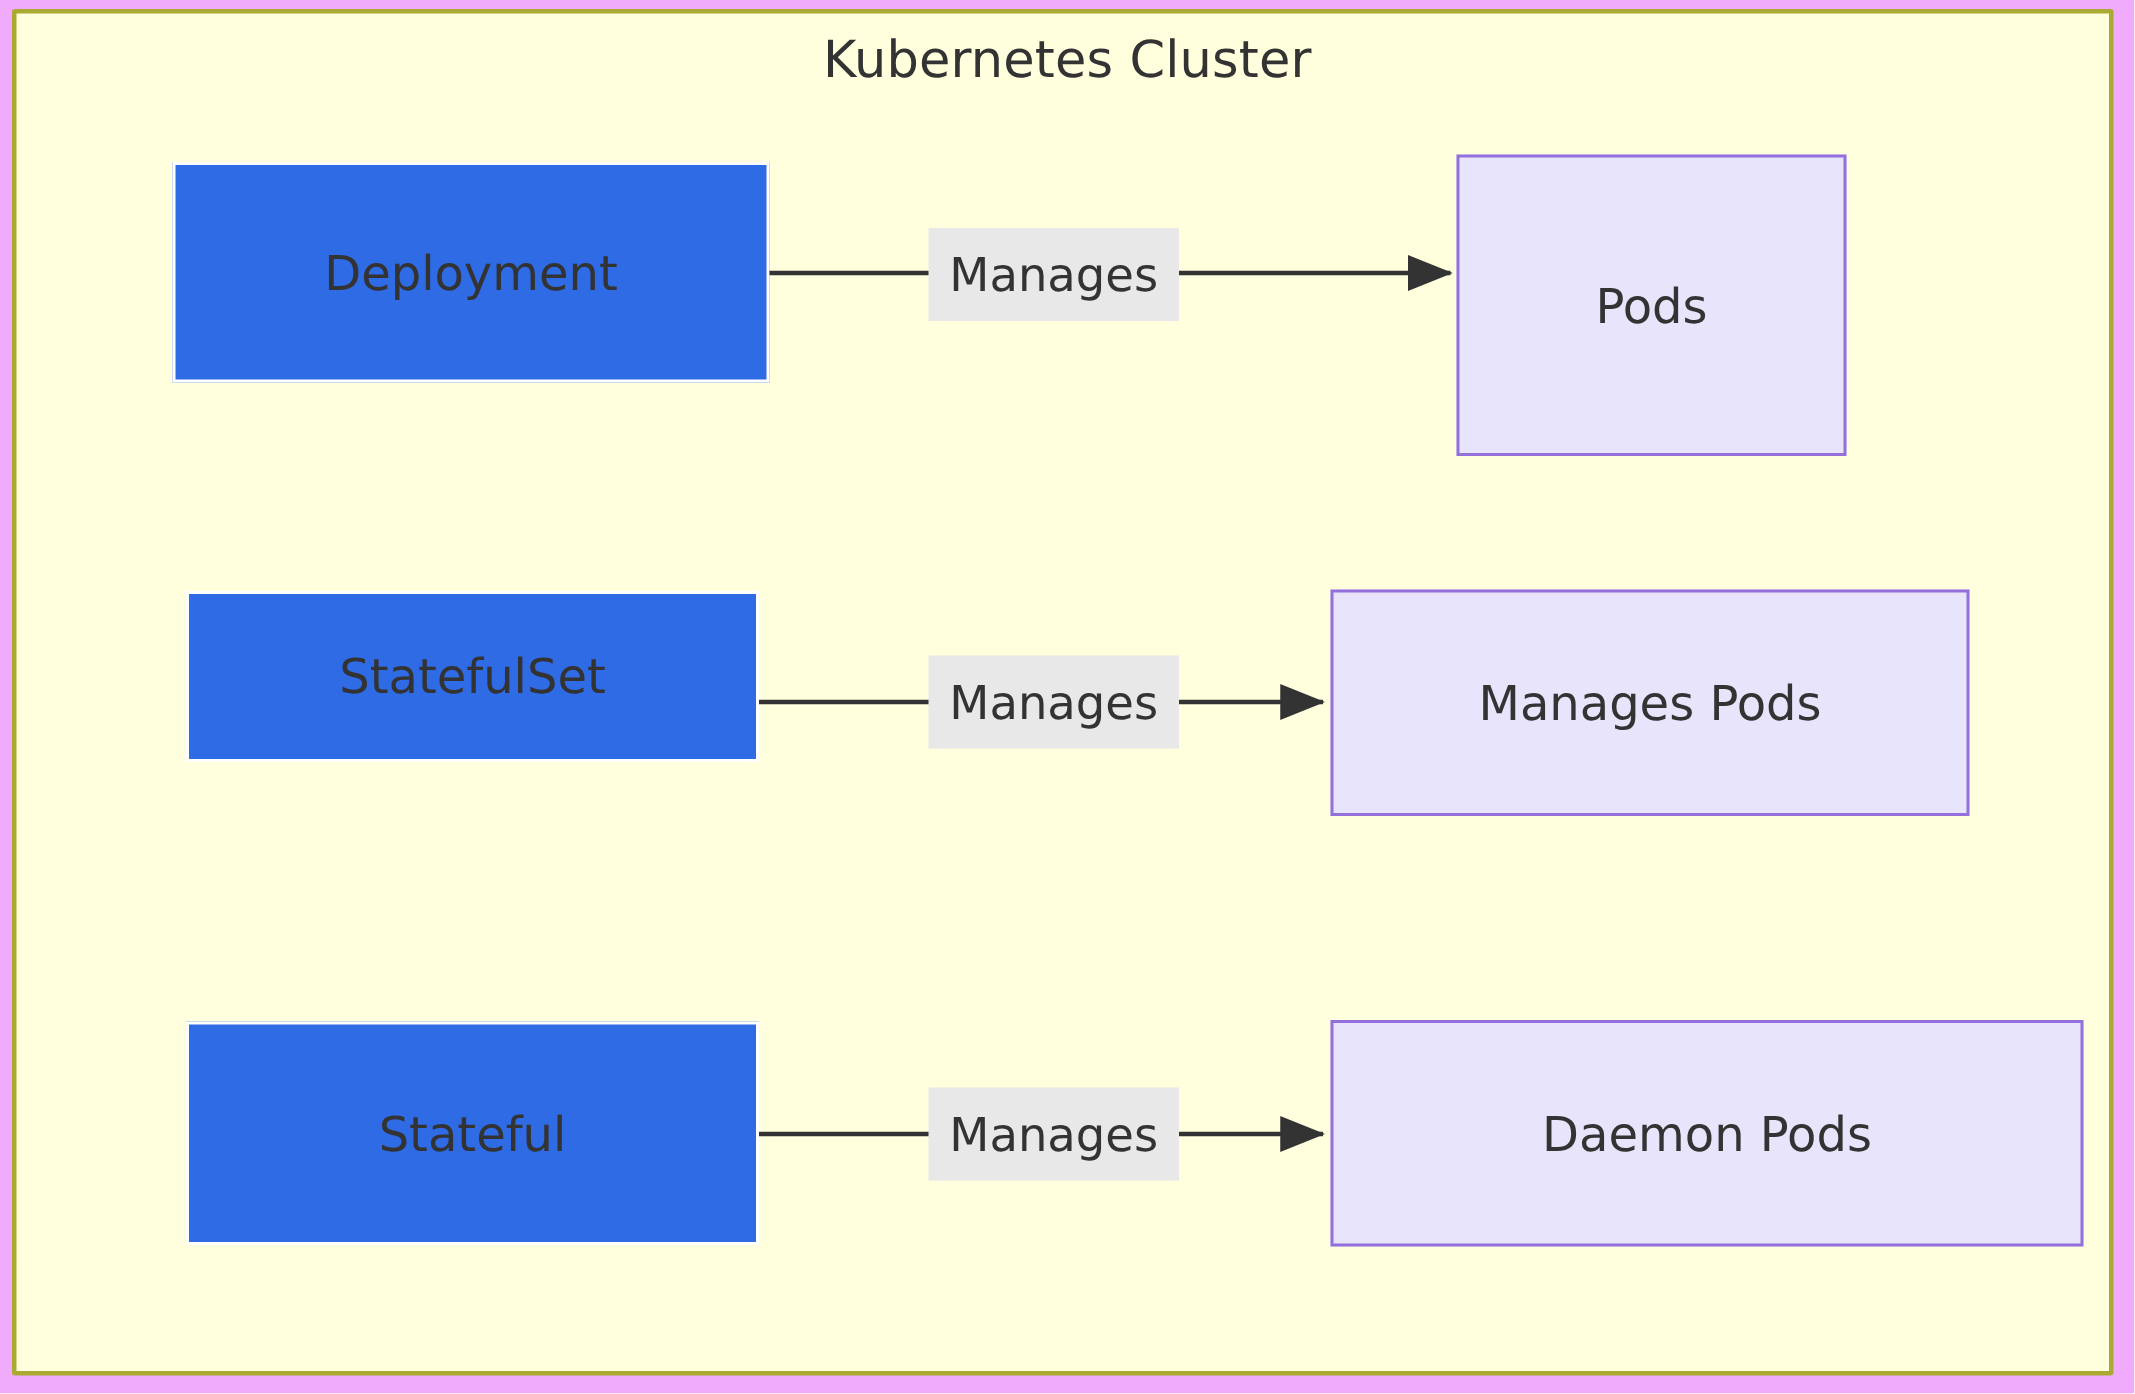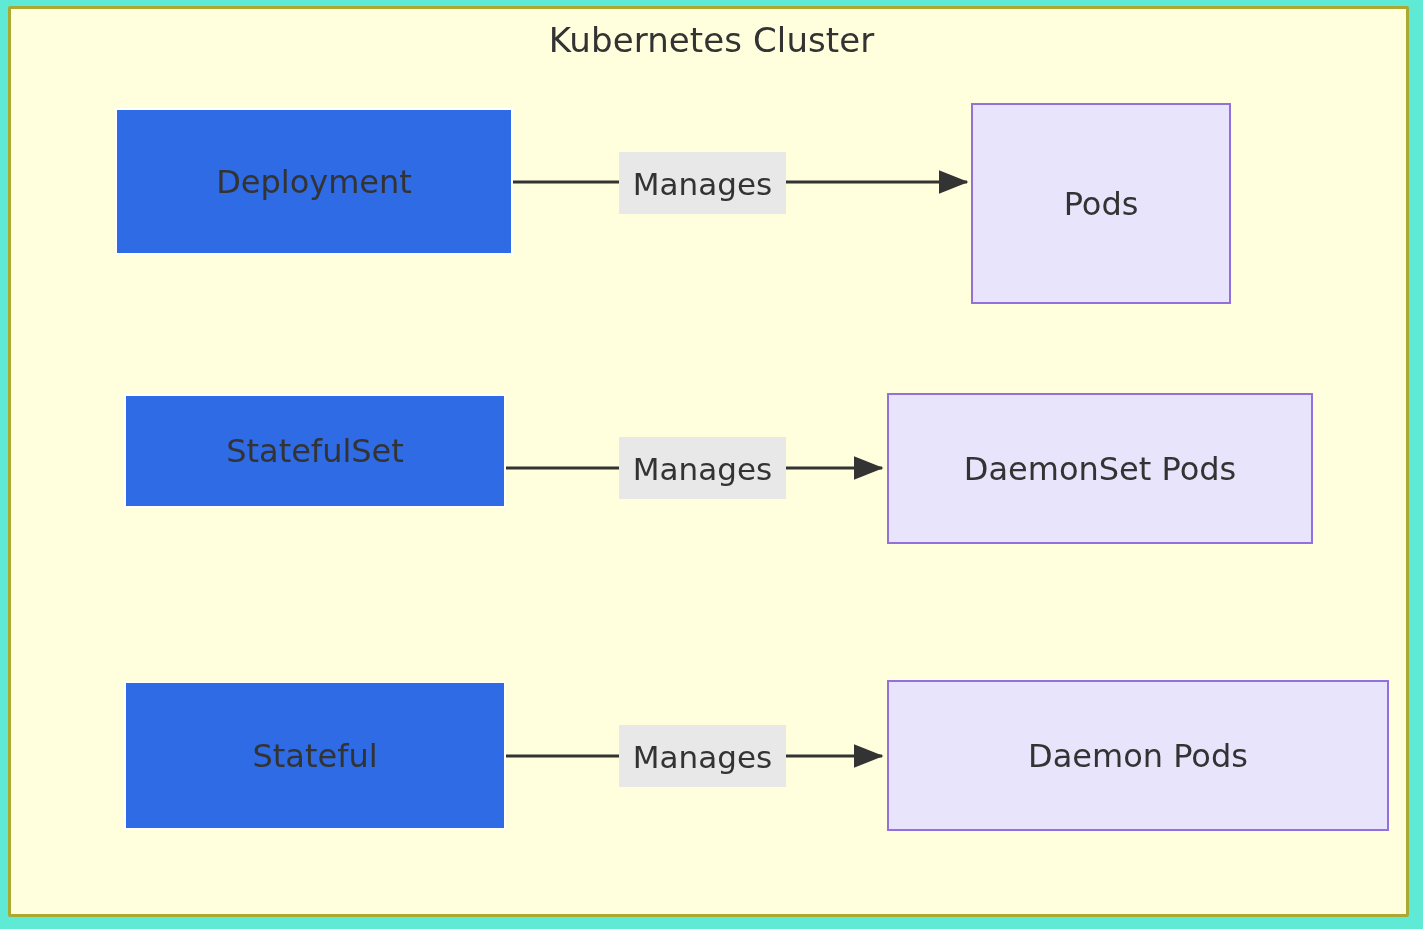--- a/index.html
+++ b/index.html
@@ -8,21 +8,21 @@
     padding: 0;
     background: #ffffff;
   }
   body {
     font-family: "DejaVu Sans", "Liberation Sans", sans-serif;
   }
   #canvas {
     position: relative;
     width: 1423px;
     height: 929px;
-    background: #5eead4;
+    background: #f0abfc;
     overflow: hidden;
   }
   
   #cluster-frame {
     position: absolute;
     left: 8px;
     top: 6px;
     width: 1401px;
     height: 911px;
     background: #ffffde;
@@ -130,21 +130,21 @@
     <span class="node-label">Pods</span>
   </div>
 
   <div class="node controller" style="left:124px; top:394px; width:382px; height:114px;">
     <span class="node-label">StatefulSet</span>
   </div>
 
   <div class="edge-label" style="left:619px; top:437px; width:167px; height:62px;">Manages</div>
 
   <div class="node pods" style="left:887px; top:393px; width:426px; height:151px;">
-    <span class="node-label">DaemonSet Pods</span>
+    <span class="node-label">Manages Pods</span>
   </div>
 
   <div class="node controller" style="left:124px; top:681px; width:382px; height:149px;">
     <span class="node-label">Stateful</span>
   </div>
 
   <div class="edge-label" style="left:619px; top:725px; width:167px; height:62px;">Manages</div>
 
   <div class="node pods" style="left:887px; top:680px; width:502px; height:151px;">
     <span class="node-label">Daemon Pods</span>

